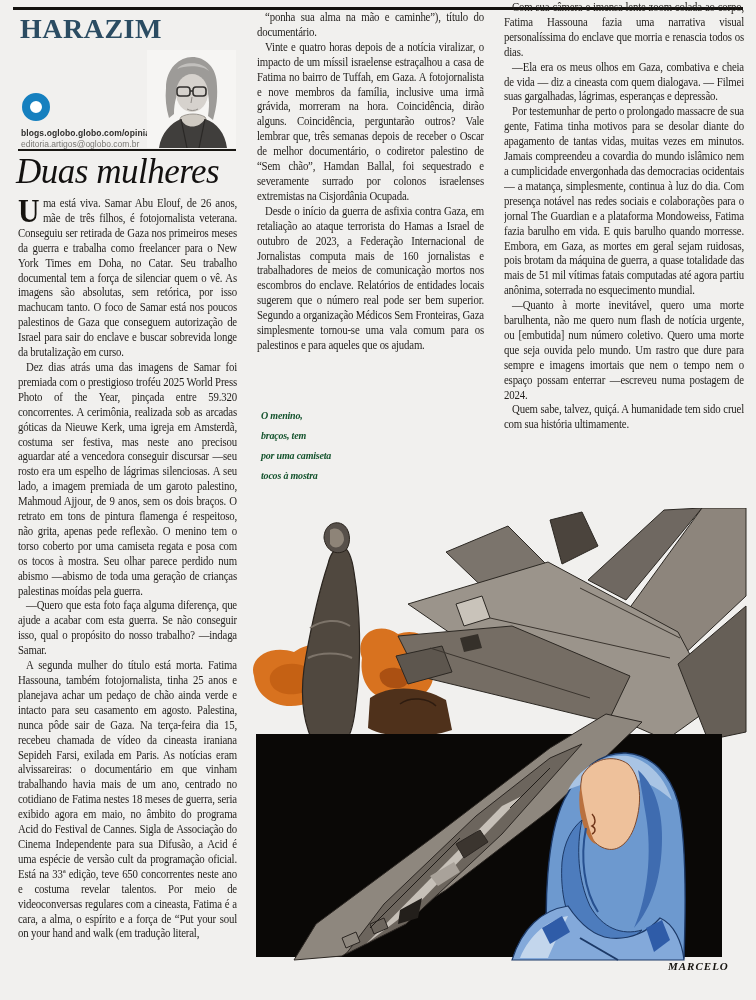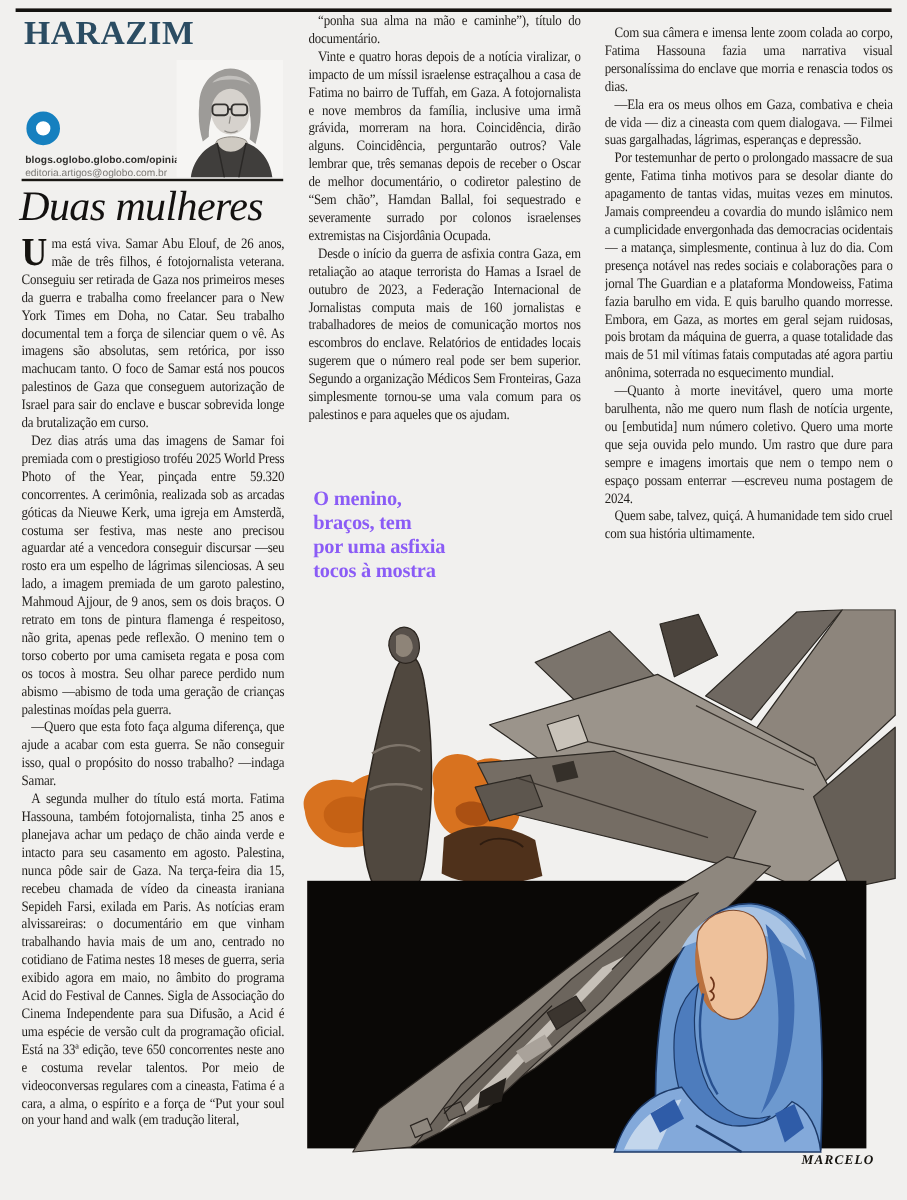--- a/index.html
+++ b/index.html
@@ -34,33 +34,33 @@
 
   
   .col{position:absolute;overflow:hidden;}
   .col-inner{
     transform:scaleX(.9);transform-origin:0 0;width:111.1%;
     text-align:justify;font-size:12px;line-height:14.9px;letter-spacing:-.2px;
     color:#211e1b;
   }
   .col1{left:18px;top:196px;width:219px;height:792px;}
   .col2{left:257px;top:10px;width:227px;height:382px;}
-  .col3{left:504px;top:20px;width:240px;height:494px;}
+  .col3{left:504px;top:0;width:240px;height:494px;}
   .para{margin:0;text-indent:9px;}
   .para.lead{text-indent:0;}
   .dropcap{
     float:left;font-size:33px;line-height:26px;font-weight:bold;
     padding:2px 4px 0 0;color:#15130f;
   }
 
   
   .pull-quote{
     position:absolute;left:261px;top:406px;width:205px;
-    font-size:17px;line-height:20px;font-weight:bold;
-    letter-spacing:-.2px;color:#8b5cf6;
+    font-size:10px;line-height:20px;font-weight:bold;font-style:italic;
+    letter-spacing:-.2px;color:#14532d;
   }
 
   
   .illustration{position:absolute;left:250px;top:508px;width:500px;height:482px;}
 </style>
 </head>
 <body>
 
 <div class="top-rule"></div>
 
@@ -111,21 +111,21 @@
       <p class="para">—Ela era os meus olhos em Gaza, combativa e cheia de vida — diz a cineasta com quem dialogava. — Filmei suas gargalhadas, lágrimas, esperanças e depressão.</p>
       <p class="para">Por testemunhar de perto o prolongado massacre de sua gente, Fatima tinha motivos para se desolar diante do apagamento de tantas vidas, muitas vezes em minutos. Jamais compreendeu a covardia do mundo islâmico nem a cumplicidade envergonhada das democracias ocidentais — a matança, simplesmente, continua à luz do dia. Com presença notável nas redes sociais e colaborações para o jornal The Guardian e a plataforma Mondoweiss, Fatima fazia barulho em vida. E quis barulho quando morresse. Embora, em Gaza, as mortes em geral sejam ruidosas, pois brotam da máquina de guerra, a quase totalidade das mais de 51 mil vítimas fatais computadas até agora partiu anônima, soterrada no esquecimento mundial.</p>
       <p class="para">—Quanto à morte inevitável, quero uma morte barulhenta, não me quero num flash de notícia urgente, ou [embutida] num número coletivo. Quero uma morte que seja ouvida pelo mundo. Um rastro que dure para sempre e imagens imortais que nem o tempo nem o espaço possam enterrar —escreveu numa postagem de 2024.</p>
       <p class="para">Quem sabe, talvez, quiçá. A humanidade tem sido cruel com sua história ultimamente.</p>
     </div>
   </div>
 
 <div class="pull-quote">
     <div class="pq-line">O menino,</div>
     <div class="pq-line">braços, tem</div>
-    <div class="pq-line">por uma asfixia</div>
+    <div class="pq-line">por uma camiseta</div>
     <div class="pq-line">tocos à mostra</div>
   </div>
 
 <svg class="illustration" viewBox="0 0 500 482">
 
   <g>
     <path d="M4,168 C-2,150 20,136 44,144 C66,128 96,138 92,160 C108,172 92,196 62,194 C30,206 6,190 4,168 Z" fill="#d8721f"></path>
     <path d="M20,168 C24,156 44,152 58,160 C70,168 64,184 46,186 C30,188 18,180 20,168 Z" fill="#c05c12" opacity="0.8"></path>
     <path d="M112,150 C104,126 128,112 148,126 C170,118 186,134 178,154 C192,170 176,196 152,190 C128,198 108,178 112,150 Z" fill="#d8721f"></path>
     <path d="M130,165 C136,158 150,158 158,166 C162,174 154,182 144,180 C134,180 128,172 130,165 Z" fill="#a34a10" opacity="0.85"></path>

